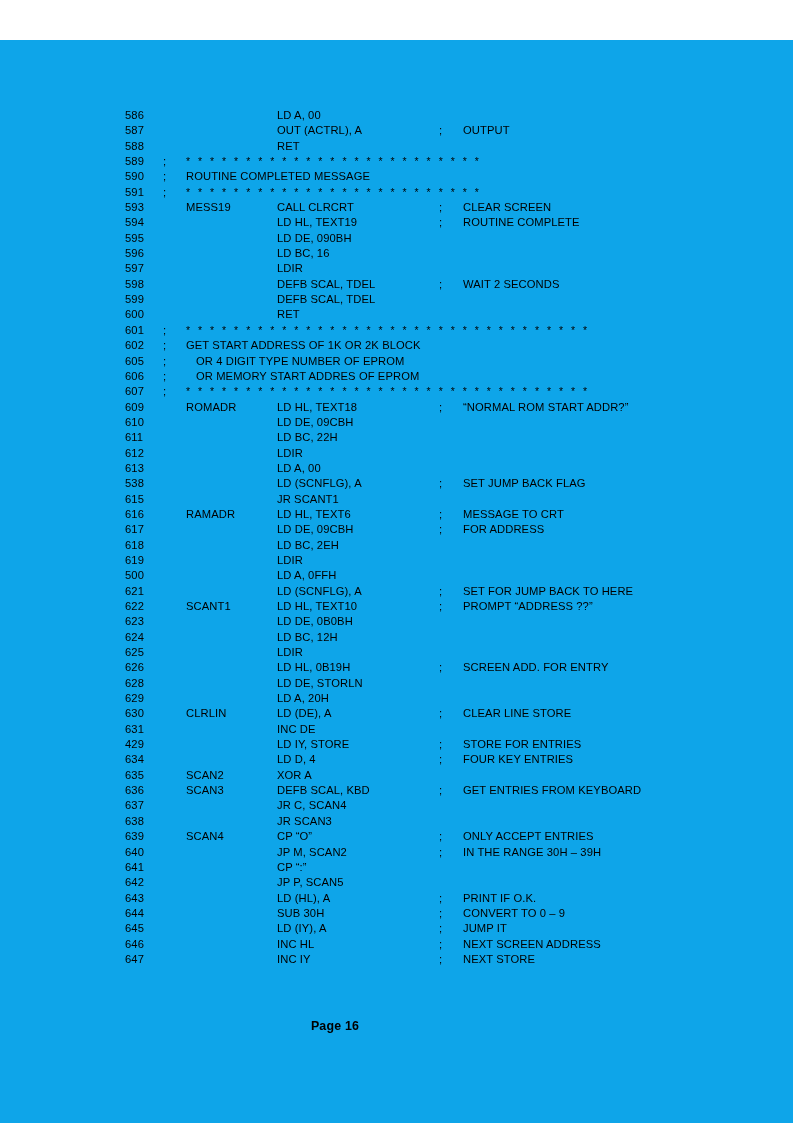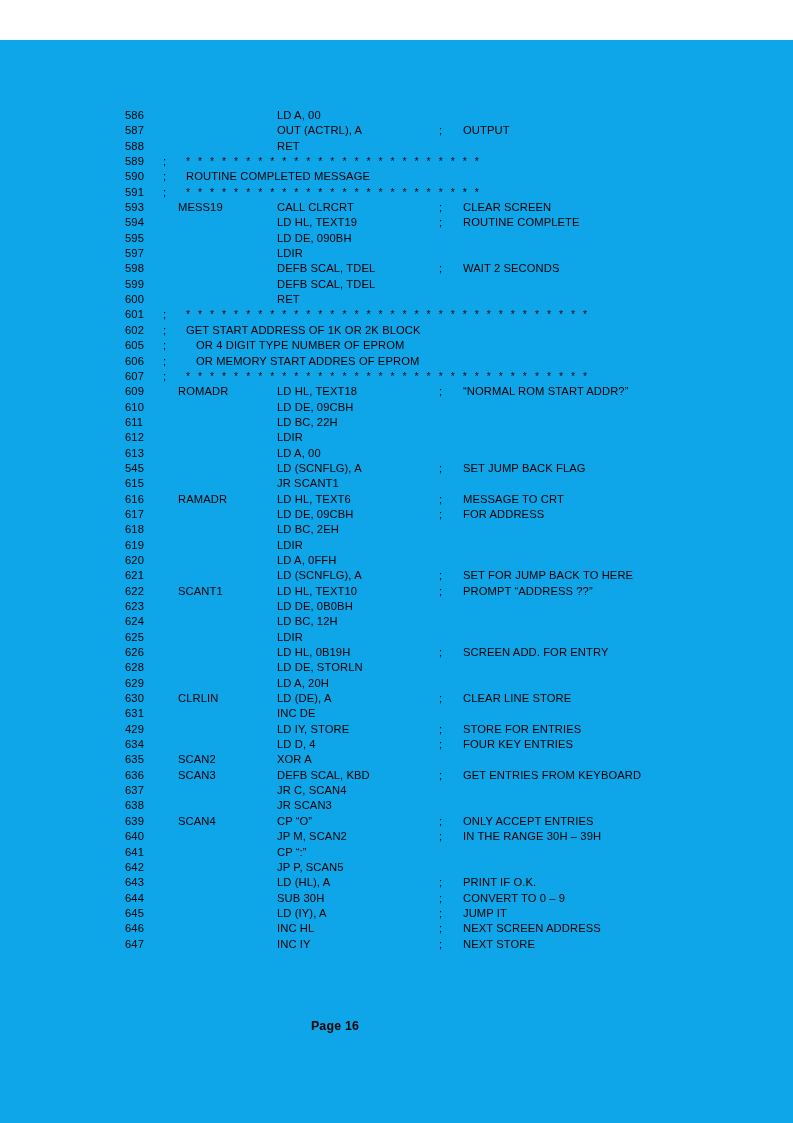--- a/index.html
+++ b/index.html
@@ -43,21 +43,21 @@
   }
   .col-semi {
     position: absolute;
     left: 163px;
     top: 0;
     width: 12px;
     text-align: left;
   }
   .col-label {
     position: absolute;
-    left: 178px;
+    left: 186px;
     top: 0;
     text-align: right;
     letter-spacing: 0.1px;
   }
   .col-op {
     position: absolute;
     left: 277px;
     top: 0;
     text-align: right;
     letter-spacing: 0.1px;
@@ -150,20 +150,24 @@
         <span class="col-num">594</span>
         <span class="col-op">LD HL, TEXT19</span>
         <span class="col-csemi">;</span>
         <span class="col-comment">ROUTINE COMPLETE</span>
       </div>
       <div class="code-line">
         <span class="col-num">595</span>
         <span class="col-op">LD DE, 090BH</span>
       </div>
       <div class="code-line">
+        <span class="col-num">596</span>
+        <span class="col-op">LD BC, 16</span>
+      </div>
+      <div class="code-line">
         <span class="col-num">597</span>
         <span class="col-op">LDIR</span>
       </div>
       <div class="code-line">
         <span class="col-num">598</span>
         <span class="col-op">DEFB SCAL, TDEL</span>
         <span class="col-csemi">;</span>
         <span class="col-comment">WAIT 2 SECONDS</span>
       </div>
       <div class="code-line">
@@ -216,21 +220,21 @@
       </div>
       <div class="code-line">
         <span class="col-num">612</span>
         <span class="col-op">LDIR</span>
       </div>
       <div class="code-line">
         <span class="col-num">613</span>
         <span class="col-op">LD A, 00</span>
       </div>
       <div class="code-line">
-        <span class="col-num">545</span>
+        <span class="col-num">538</span>
         <span class="col-op">LD (SCNFLG), A</span>
         <span class="col-csemi">;</span>
         <span class="col-comment">SET JUMP BACK FLAG</span>
       </div>
       <div class="code-line">
         <span class="col-num">615</span>
         <span class="col-op">JR SCANT1</span>
       </div>
       <div class="code-line">
         <span class="col-num">616</span>
@@ -247,21 +251,21 @@
       </div>
       <div class="code-line">
         <span class="col-num">618</span>
         <span class="col-op">LD BC, 2EH</span>
       </div>
       <div class="code-line">
         <span class="col-num">619</span>
         <span class="col-op">LDIR</span>
       </div>
       <div class="code-line">
-        <span class="col-num">620</span>
+        <span class="col-num">500</span>
         <span class="col-op">LD A, 0FFH</span>
       </div>
       <div class="code-line">
         <span class="col-num">621</span>
         <span class="col-op">LD (SCNFLG), A</span>
         <span class="col-csemi">;</span>
         <span class="col-comment">SET FOR JUMP BACK TO HERE</span>
       </div>
       <div class="code-line">
         <span class="col-num">622</span>

